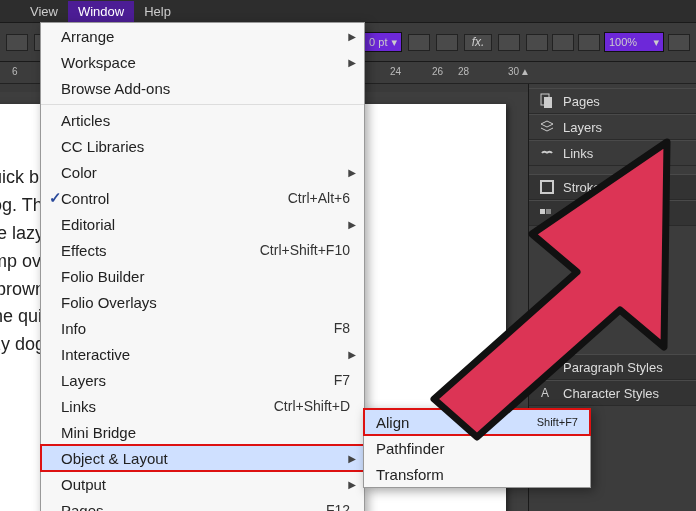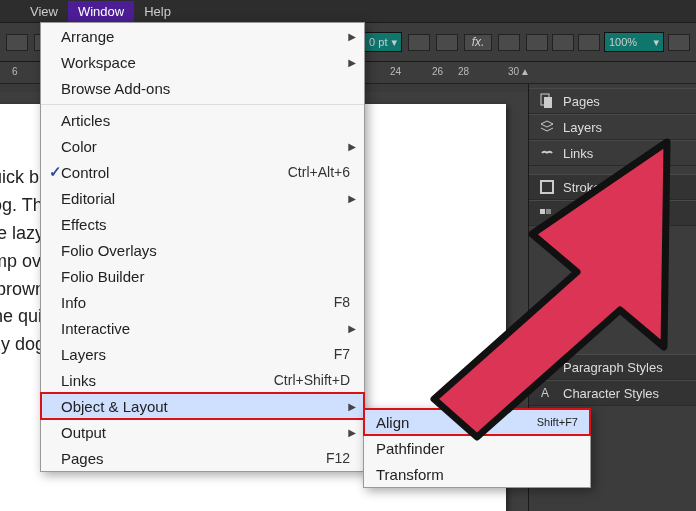--- a/index.html
+++ b/index.html
@@ -5,21 +5,21 @@
 *{box-sizing:border-box;margin:0;padding:0;font-family:"Segoe UI",Tahoma,sans-serif}
 body{width:696px;height:511px;background:#3a3a3a;overflow:hidden;position:relative;font-size:13px;color:#222}
 .menubar{height:22px;background:#2d2d2d;display:flex;align-items:center;padding-left:20px;gap:0}
 .menubar .mi{color:#ccc;padding:3px 10px;font-size:13px;cursor:default}
 .menubar .mi.sel{background:#4c1d95;color:#fff}
 .toolbar{height:40px;background:#3c3c3c;border-top:1px solid #1a1a1a;border-bottom:1px solid #1a1a1a;display:flex;align-items:center;padding:4px 6px;gap:6px}
 .tb-btn{width:22px;height:17px;background:#4a4a4a;border:1px solid #222;display:flex;align-items:center;justify-content:center}
 .tb-sep{width:1px;height:24px;background:#222;margin:0 2px}
 .swatch{width:20px;height:18px;border:1px solid #222;position:relative}
 .swatch.diag::after{content:"";position:absolute;left:0;top:0;width:140%;height:2px;background:#d33;transform:rotate(45deg);transform-origin:0 0}
-.stroke-w{display:flex;align-items:center;background:#0f766e;border:1px solid #111;padding:1px 4px;color:#ccc;font-size:11px;height:20px}
+.stroke-w{display:flex;align-items:center;background:#6d28d9;border:1px solid #111;padding:1px 4px;color:#ccc;font-size:11px;height:20px}
 .tb-right{display:flex;align-items:center;gap:4px;margin-left:auto}
 .ruler{height:22px;background:#3c3c3c;border-bottom:1px solid #222;position:relative;color:#bbb;font-size:10px}
 .ruler span{position:absolute;top:4px}
 .canvas{position:absolute;top:92px;left:0;right:168px;bottom:0;background:#3e3e3e}
 .page{position:absolute;top:12px;left:-14px;width:520px;height:440px;background:#fff;box-shadow:2px 2px 6px rgba(0,0,0,.5)}
 .textblock{position:absolute;top:58px;left:-6px;width:420px;font-family:Georgia,serif;font-size:18px;line-height:1.55;color:#222;padding:2px}
 .panels{position:absolute;top:84px;right:0;width:168px;bottom:0;background:#3c3c3c;border-left:1px solid #1a1a1a}
 .pg{padding:4px 0}
 .pgh{height:26px;display:flex;align-items:center;gap:8px;padding:0 10px;color:#ddd;font-size:13px;border-top:1px solid #4a4a4a;border-bottom:1px solid #2a2a2a;background:#3a3a3a}
 .pgh svg{width:16px;height:16px;fill:#ccc;flex-shrink:0}
@@ -170,56 +170,63 @@
       <span>Workspace</span>
       <span class="sub">▶</span>
     </div>
     <div class="row">
       <span>Browse Add-ons</span>
     </div>
     <div class="row sep">
       <span>Articles</span>
     </div>
     <div class="row">
+      <span>CC Libraries</span>
+    </div>
+    <div class="row">
       <span>Color</span>
       <span class="sub">▶</span>
     </div>
     <div class="row">
       <span class="chk">✓</span>
       <span>Control</span>
       <span class="sc">Ctrl+Alt+6</span>
     </div>
     <div class="row">
       <span>Editorial</span>
       <span class="sub">▶</span>
     </div>
     <div class="row">
       <span>Effects</span>
+      <span class="sc">Ctrl+Shift+F10</span>
+    </div>
+    <div class="row">
+      <span>Folio Builder</span>
     </div>
     <div class="row">
       <span>Folio Overlays</span>
-    </div>
-    <div class="row">
-      <span>Folio Builder</span>
     </div>
     <div class="row">
       <span>Info</span>
       <span class="sc">F8</span>
     </div>
     <div class="row">
       <span>Interactive</span>
       <span class="sub">▶</span>
     </div>
     <div class="row">
       <span>Layers</span>
       <span class="sc">F7</span>
     </div>
     <div class="row">
       <span>Links</span>
       <span class="sc">Ctrl+Shift+D</span>
+    </div>
+    <div class="row">
+      <span>Mini Bridge</span>
     </div>
     <div class="row hi">
       <span>Object &amp; Layout</span>
       <span class="sub">▶</span>
     </div>
     <div class="row">
       <span>Output</span>
       <span class="sub">▶</span>
     </div>
     <div class="row">

